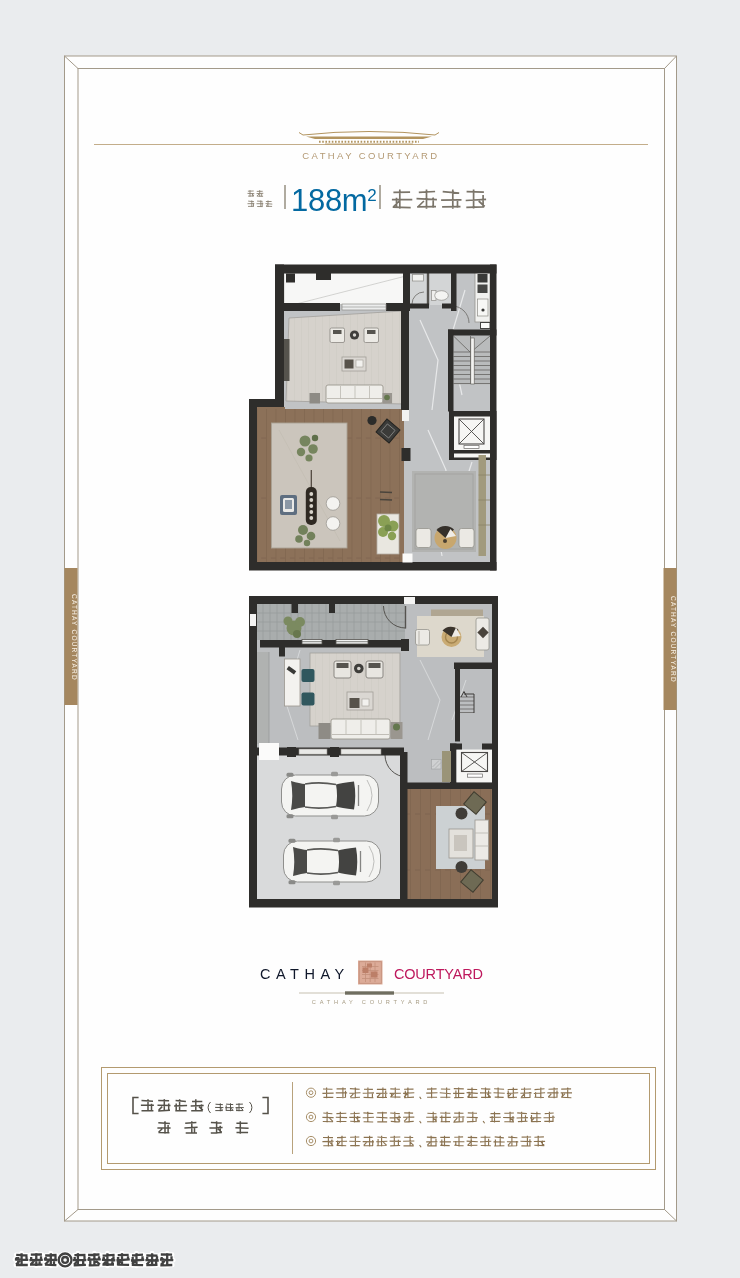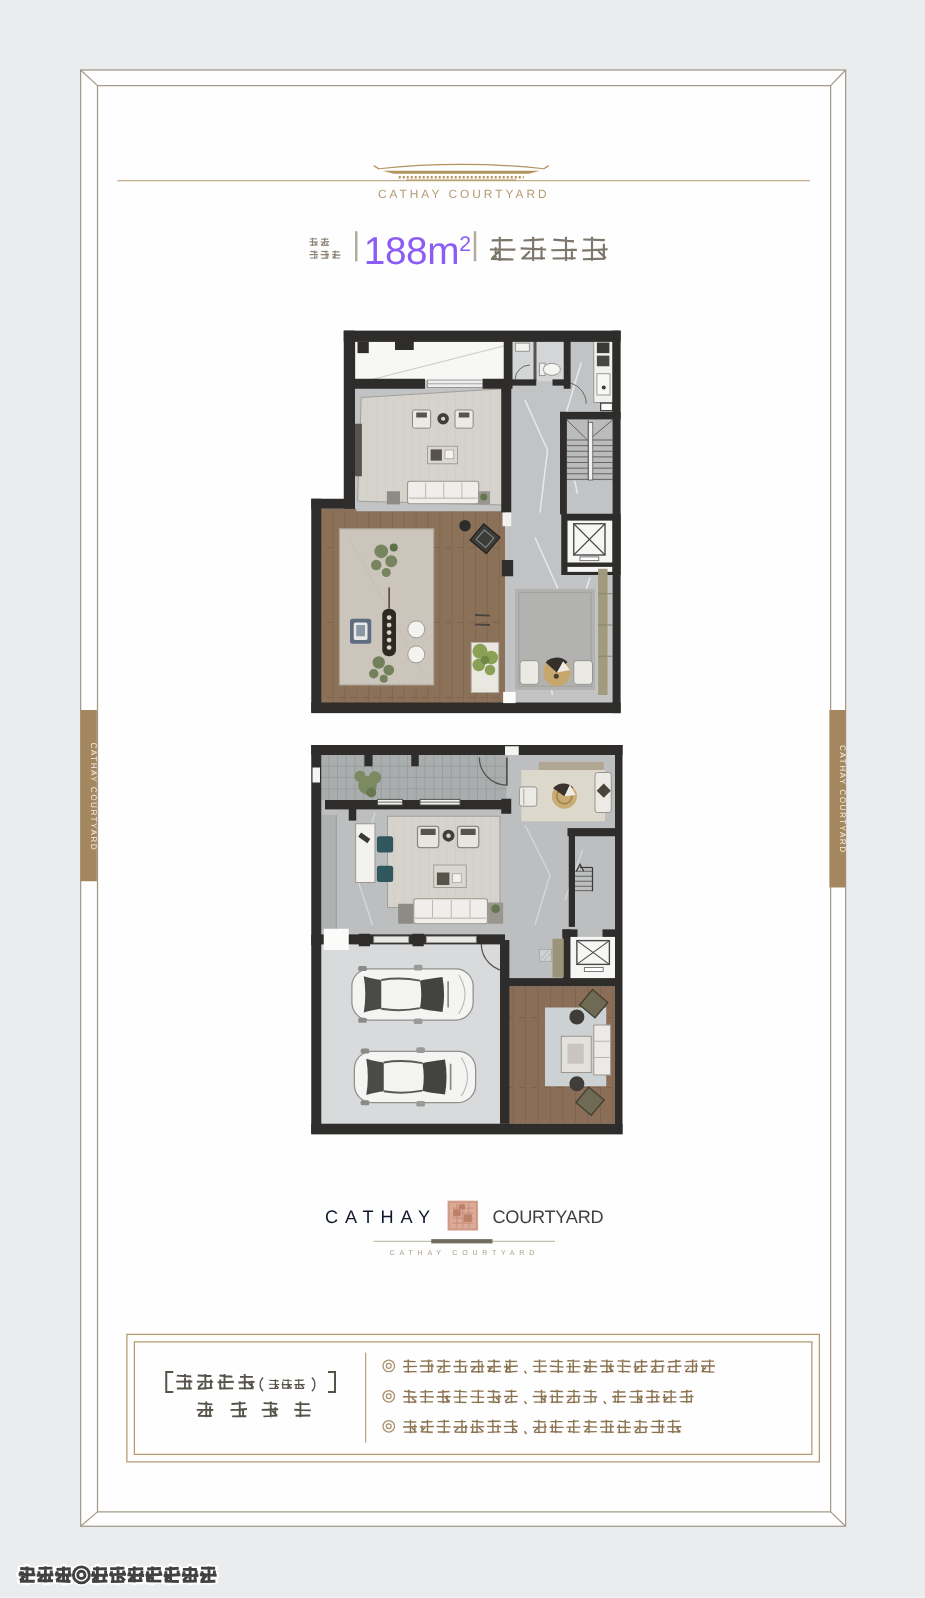--- a/index.html
+++ b/index.html
@@ -585,24 +585,24 @@
     <path d="M210.5 1102 A 7.5 7.5 0 0 0 210.5 1113"></path>
     <path d="M249.5 1102 A 7.5 7.5 0 0 1 249.5 1113"></path>
   </g>
 </svg>
 
 <div class="abs" style="left:0;top:150px;width:742px;text-align:center;font-size:9.5px;letter-spacing:2.4px;color:#b49a75;">CATHAY COURTYARD</div>
 
 <div class="abs" style="left:284px;top:185px;width:1.5px;height:24px;background:#b0aba0;"></div>
 <div class="abs" style="left:379px;top:185px;width:1.5px;height:24px;background:#b0aba0;"></div>
 
-<div class="abs" style="left:291px;top:183px;font-size:31px;color:#8b5cf6;letter-spacing:-0.3px;">188m<span style="font-size:17px;vertical-align:10px;">2</span></div>
+<div class="abs" style="left:291px;top:183px;font-size:31px;color:#0369a1;letter-spacing:-0.3px;">188m<span style="font-size:17px;vertical-align:10px;">2</span></div>
 
 <div class="abs" style="left:260px;top:966px;font-size:14.5px;letter-spacing:5.5px;color:#0f172a;">CATHAY</div>
-<div class="abs" style="left:394px;top:966px;font-size:14.5px;letter-spacing:-0.2px;color:#404040;">COURTYARD</div>
+<div class="abs" style="left:394px;top:966px;font-size:14.5px;letter-spacing:-0.2px;color:#be185d;">COURTYARD</div>
 
 <div class="abs" style="left:64px;top:574px;width:14px;height:126px;color:#f6efe4;font-size:6.5px;letter-spacing:1.2px;writing-mode:vertical-rl;text-orientation:sideways;text-align:center;">CATHAY COURTYARD</div>
 
 <div class="abs" style="left:663px;top:574px;width:14px;height:131px;color:#f6efe4;font-size:6.5px;letter-spacing:1.2px;writing-mode:vertical-rl;text-orientation:sideways;text-align:center;">CATHAY COURTYARD</div>
 
 <div class="abs" style="left:101px;top:1067px;width:553px;height:101px;border:1px solid #b39a6f;"></div>
 
 <div class="abs" style="left:107px;top:1073px;width:541px;height:89px;border:1px solid #b39a6f;"></div>
 
 <div class="abs" style="left:292px;top:1082px;width:1px;height:72px;background:#b8a27c;"></div>

